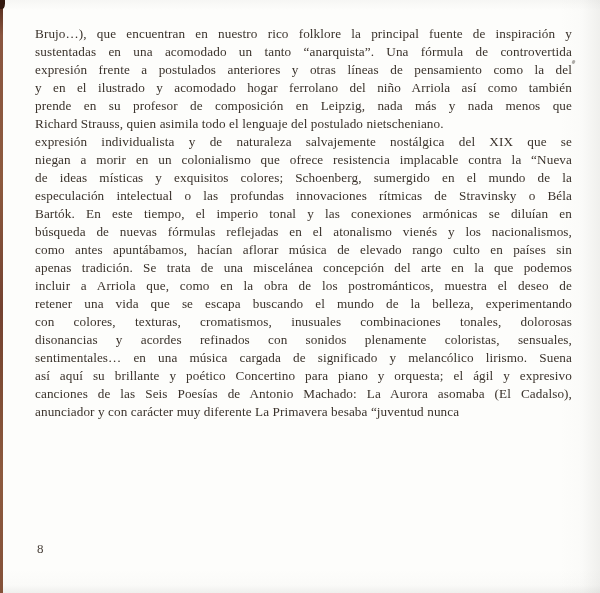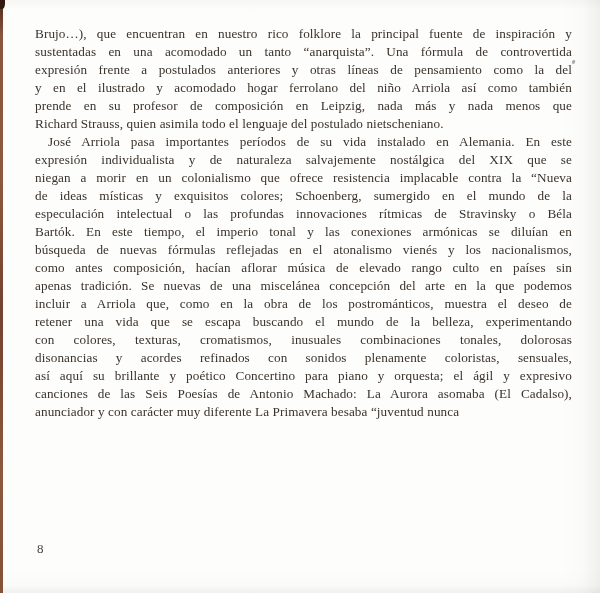--- a/index.html
+++ b/index.html
@@ -84,32 +84,32 @@
   <div class="edge-strip-top"></div>
   <div class="speck"></div>
 
   <div class="textblock">
     <div class="line">Brujo…), que encuentran en nuestro rico folklore la principal fuente de inspiración y</div>
     <div class="line">sustentadas en una acomodado un tanto “anarquista”. Una fórmula de controvertida</div>
     <div class="line">expresión frente a postulados anteriores y otras líneas de pensamiento como la del</div>
     <div class="line">y en el ilustrado y acomodado hogar ferrolano del niño Arriola así como también</div>
     <div class="line">prende en su profesor de composición en Leipzig, nada más y nada menos que</div>
     <div class="line para-end">Richard Strauss, quien asimila todo el lenguaje del postulado nietscheniano.</div>
-    <div class="line indent">José Arriola pasa importantes períodos de su vida instalado en Alemania. En este</div>
     <div class="line">expresión individualista y de naturaleza salvajemente nostálgica del XIX que se</div>
     <div class="line">niegan a morir en un colonialismo que ofrece resistencia implacable contra la “Nueva</div>
     <div class="line">de ideas místicas y exquisitos colores; Schoenberg, sumergido en el mundo de la</div>
     <div class="line">especulación intelectual o las profundas innovaciones rítmicas de Stravinsky o Béla</div>
     <div class="line">Bartók. En este tiempo, el imperio tonal y las conexiones armónicas se diluían en</div>
     <div class="line">búsqueda de nuevas fórmulas reflejadas en el atonalismo vienés y los nacionalismos,</div>
-    <div class="line">como antes composición, hacían aflorar música de elevado rango culto en países sin</div>
-    <div class="line">apenas tradición. Se nuevas de una miscelánea concepción del arte en la que podemos</div>
+    <div class="line">como antes apuntábamos, hacían aflorar música de elevado rango culto en países sin</div>
+    <div class="line">apenas tradición. Se trata de una miscelánea concepción del arte en la que podemos</div>
     <div class="line">incluir a Arriola que, como en la obra de los postrománticos, muestra el deseo de</div>
     <div class="line">retener una vida que se escapa buscando el mundo de la belleza, experimentando</div>
     <div class="line">con colores, texturas, cromatismos, inusuales combinaciones tonales, dolorosas</div>
     <div class="line">disonancias y acordes refinados con sonidos plenamente coloristas, sensuales,</div>
+    <div class="line">sentimentales… en una música cargada de significado y melancólico lirismo. Suena</div>
     <div class="line">así aquí su brillante y poético Concertino para piano y orquesta; el ágil y expresivo</div>
     <div class="line">canciones de las Seis Poesías de Antonio Machado: La Aurora asomaba (El Cadalso),</div>
     <div class="line para-end">anunciador y con carácter muy diferente La Primavera besaba “juventud nunca</div>
   </div>
 
   <div class="page-number">8</div>
 </div>
 
 </body></html>

